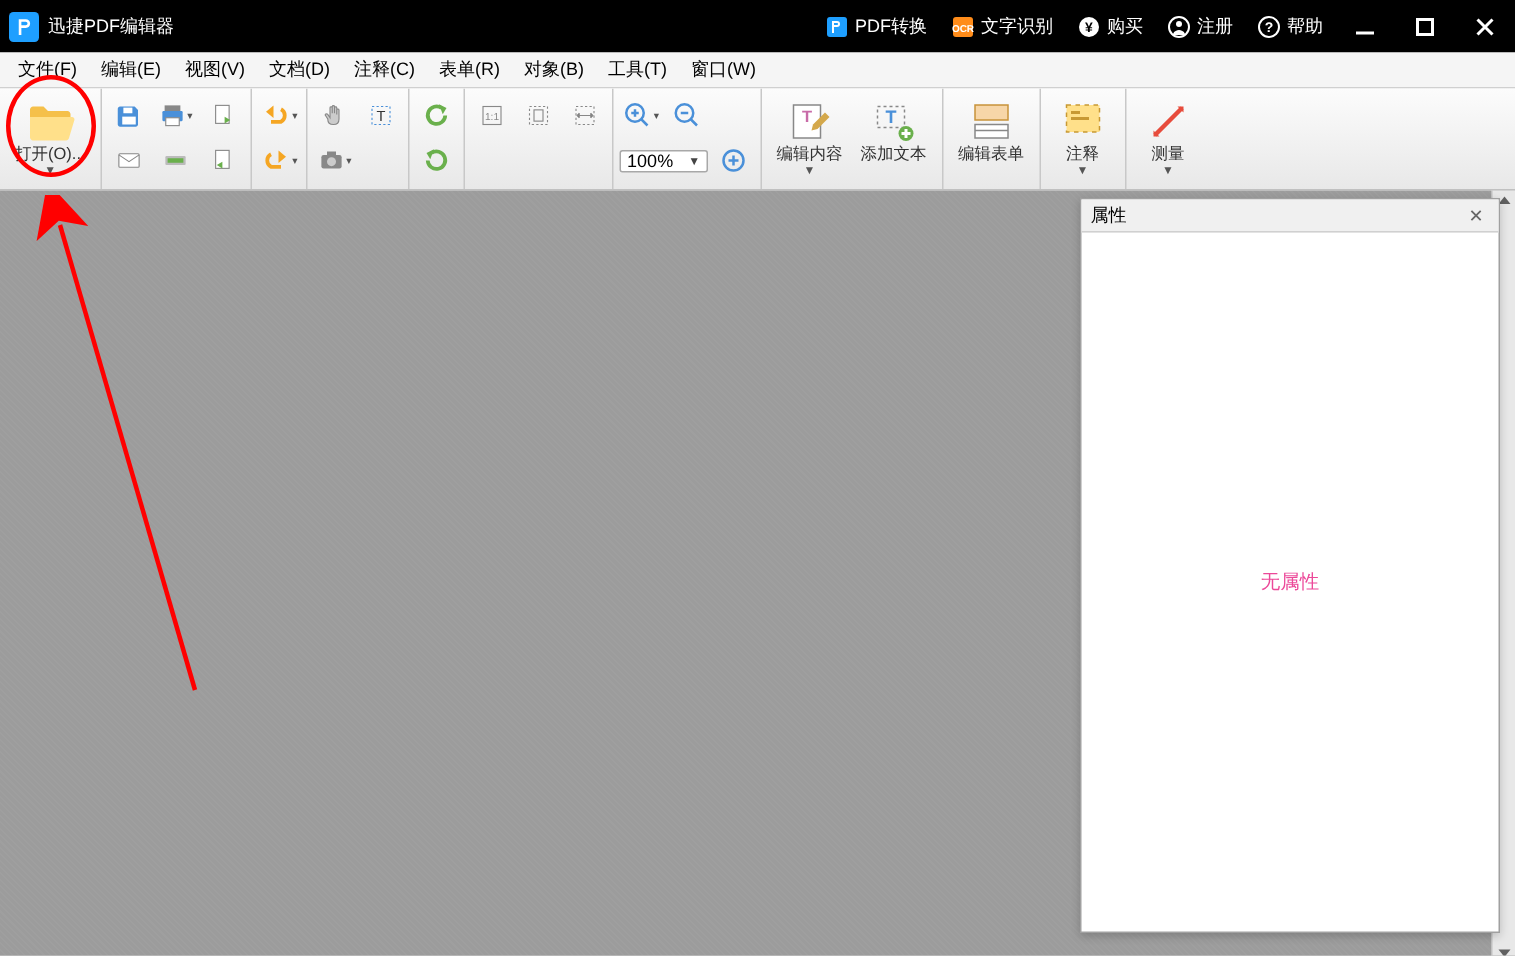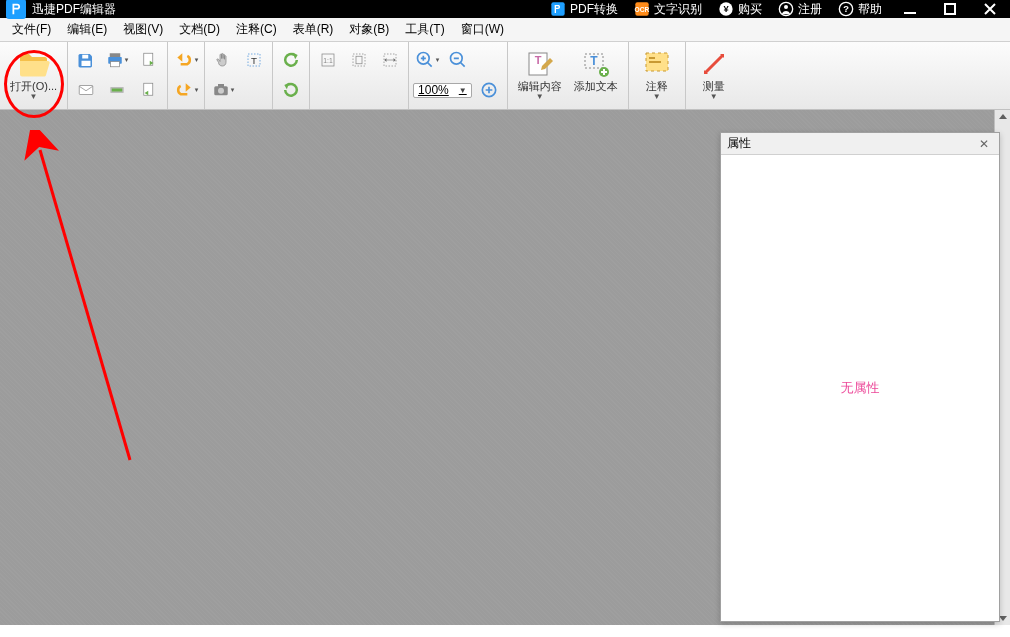--- a/index.html
+++ b/index.html
@@ -1,19 +1,19 @@
 <!DOCTYPE html>
 <html><head>
 <meta charset="utf-8">
 <style>
 * { margin: 0; padding: 0; box-sizing: border-box; font-family: "Microsoft YaHei", sans-serif; }
 body { width: 1010px; height: 637px; background: #fff; overflow: hidden; position: relative; }
 
 
-.titlebar { height: 18px; background: #000; color: #fff; display: flex; align-items: center; font-size: 12px; }
+.titlebar { height: 35px; background: #000; color: #fff; display: flex; align-items: center; font-size: 12px; }
 .titlebar .app-icon { width: 20px; height: 20px; background: #1e9fff; border-radius: 3px; margin: 0 6px; display:flex; align-items:center; justify-content:center; }
 .titlebar .app-icon svg { width:14px; height:14px; }
 .titlebar .title { flex: 0 0 auto; }
 .titlebar .spacer { flex: 1; }
 .titlebar .tb-item { display: flex; align-items: center; padding: 0 8px; color: #fff; font-size: 12px; height:30px; cursor:pointer; }
 .titlebar .tb-item svg { margin-right: 4px; }
 .titlebar .win-controls { display:flex; }
 .titlebar .win-btn { width: 40px; height:30px; display:flex; align-items:center; justify-content:center; cursor:pointer; }
 
 
@@ -24,21 +24,21 @@
 .toolbar { height: 68px; background: linear-gradient(#fcfcfc,#e8e8e8); border-bottom:1px solid #c0c0c0; display:flex; align-items:stretch; position:relative; overflow:hidden; }
 .tool-group { display:flex; border-right:1px solid #c8c8c8; padding: 4px 4px; align-items:flex-start; }
 .tool-group.noborder { border-right:none; }
 .tool-col { display:flex; flex-direction:column; gap:2px; }
 .big-btn { display:flex; flex-direction:column; align-items:center; padding: 2px 6px 0; cursor:pointer; font-size:11px; color:#333; min-width:48px; justify-content:flex-start; height:60px; }
 .big-btn .ico { height:32px; display:flex; align-items:center; justify-content:center; }
 .big-btn .lbl { margin-top:0; text-align:center; line-height:12px; }
 .big-btn .drop { font-size:8px; color:#555; }
 .small-btn { width:28px; height:28px; display:flex; align-items:center; justify-content:center; cursor:pointer; border:1px solid transparent; border-radius:3px; }
 .small-btn .mini-drop { font-size:7px; color:#555; margin-left:1px; }
-.combo { display:flex; align-items:center; border:1px solid #a8a8a8; background:#fff; font-size:12px; height:15px; padding:0 4px; border-radius:2px;text-decoration:underline; }
+.combo { display:flex; align-items:center; border:1px solid #a8a8a8; background:#fff; font-size:12px; height:15px; padding:0 4px; border-radius:2px; }
 .combo .arr { font-size:8px; margin-left:10px; color:#444; }
 .row2 { display:flex; gap:3px; align-items:center; }
 
 
 .red-circle { position:absolute; top:50px; left:4px; width:60px; height:68px; border:3px solid #ff0000; border-radius:50%; pointer-events:none; z-index:100; }
 
 
 .workspace { position: relative; height: 515px; display:flex; }
 .canvas { flex:1; position:relative; background:#9c9c9c; background-image: repeating-linear-gradient(45deg, rgba(255,255,255,0.03) 0, rgba(255,255,255,0.03) 1px, transparent 1px, transparent 3px); }
 .canvas .vscroll { position:absolute; right:0; top:0; width:16px; height:100%; background:#e8e8e8; border-left:1px solid #c0c0c0; }
@@ -338,20 +338,32 @@
             <rect x="3" y="4" width="18" height="14" fill="none" stroke="#888" stroke-dasharray="2"></rect>
             <text x="12" y="15" font-size="12" fill="#4a90d9" text-anchor="middle" font-weight="bold">T</text>
             <circle cx="22" cy="22" r="5" fill="#6ab04c"></circle>
             <path stroke="#fff" stroke-width="2" d="M19 22h6M22 19v6"></path>
           </svg>
         </div>
       <div class="lbl">添加文本</div>
     </div>
   </div>
 
+  <div class="tool-group">
+    <div class="big-btn">
+      <div class="ico">
+          <svg width="28" height="28" viewBox="0 0 28 28">
+            <rect x="3" y="3" width="22" height="10" fill="#f7d6a8" stroke="#c8933a"></rect>
+            <rect x="3" y="16" width="22" height="9" fill="#fff" stroke="#888"></rect>
+            <path stroke="#888" d="M3 20h22"></path>
+          </svg>
+        </div>
+      <div class="lbl">编辑表单</div>
+    </div>
+  </div>
 
   <div class="tool-group">
     <div class="big-btn">
       <div class="ico">
           <svg width="28" height="28" viewBox="0 0 28 28">
             <rect x="3" y="3" width="22" height="18" fill="#ffe08a" stroke="#c89933" stroke-dasharray="3"></rect>
             <rect x="6" y="7" width="6" height="2" fill="#c89933"></rect>
             <rect x="6" y="11" width="12" height="2" fill="#c89933"></rect>
           </svg>
         </div>

